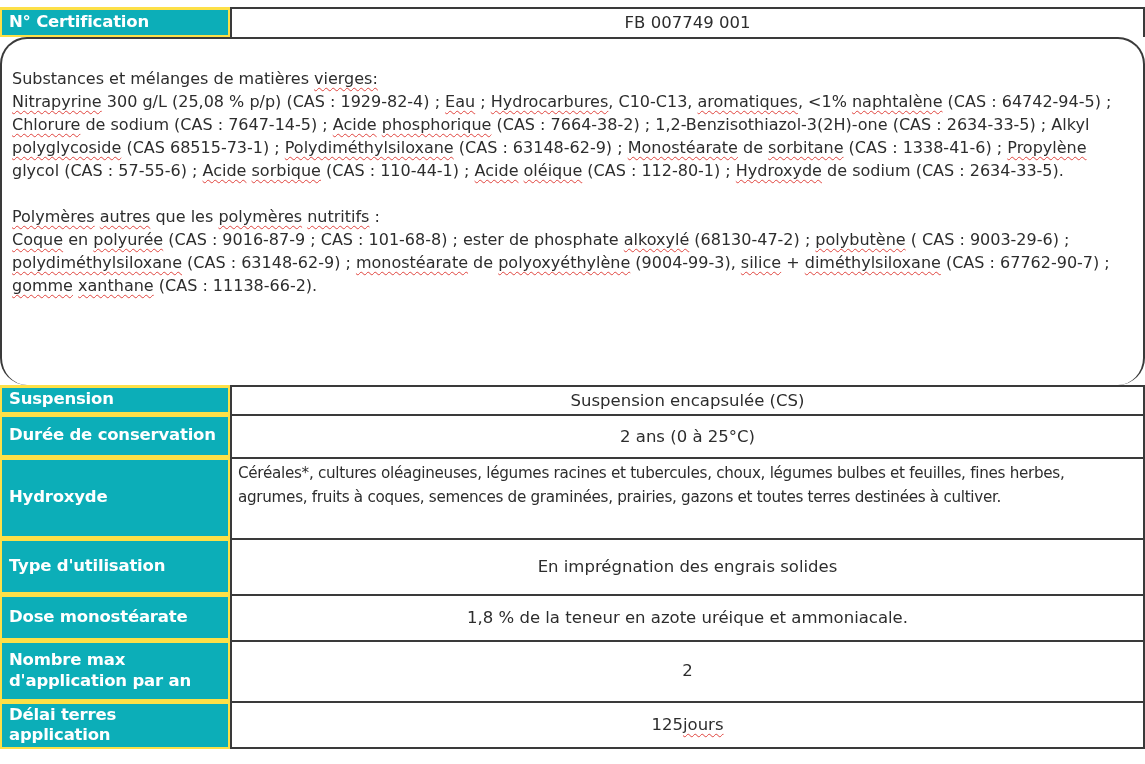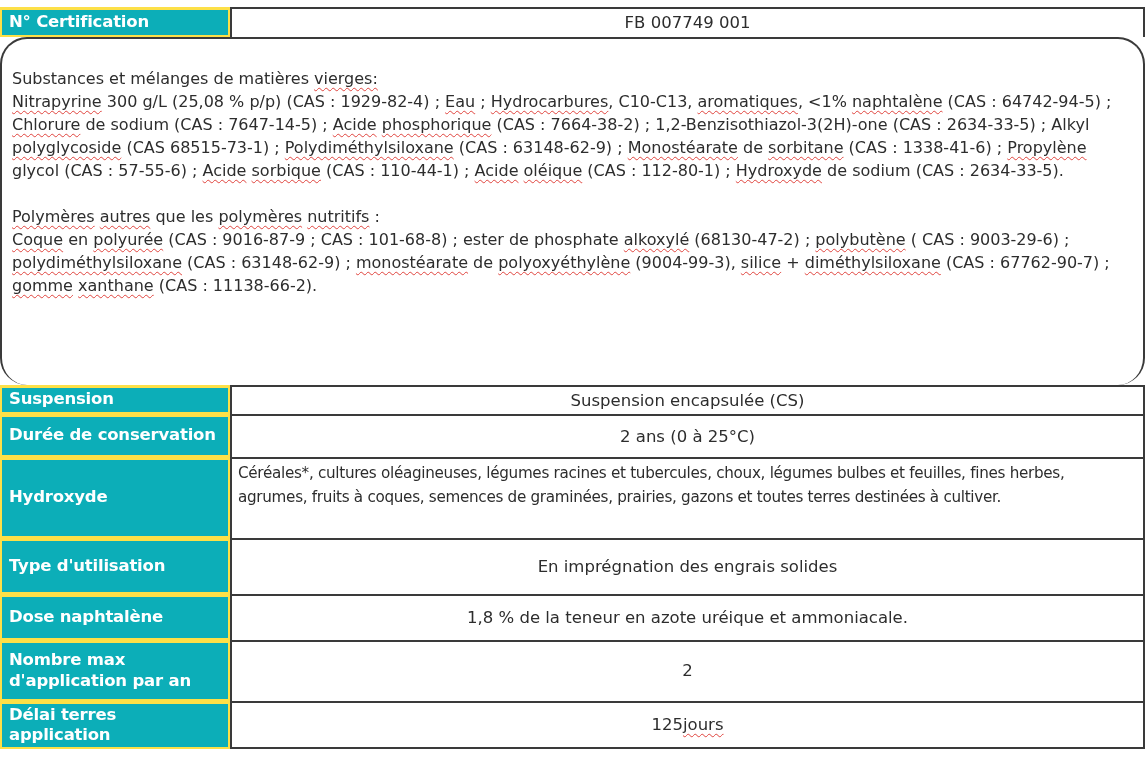--- a/index.html
+++ b/index.html
@@ -116,21 +116,21 @@
       </div>
     </div>
     <div class="rcell center">
       <span>En imprégnation des engrais solides</span>
     </div>
   </div>
 
   <div class="row r7">
     <div class="lwrap">
       <div class="hcell">
-        <span>Dose naphtalène</span>
+        <span>Dose monostéarate</span>
       </div>
     </div>
     <div class="rcell center">
       <span>1,8 % de la teneur en azote uréique et ammoniacale.</span>
     </div>
   </div>
 
   <div class="row r8">
     <div class="lwrap">
       <div class="hcell">

